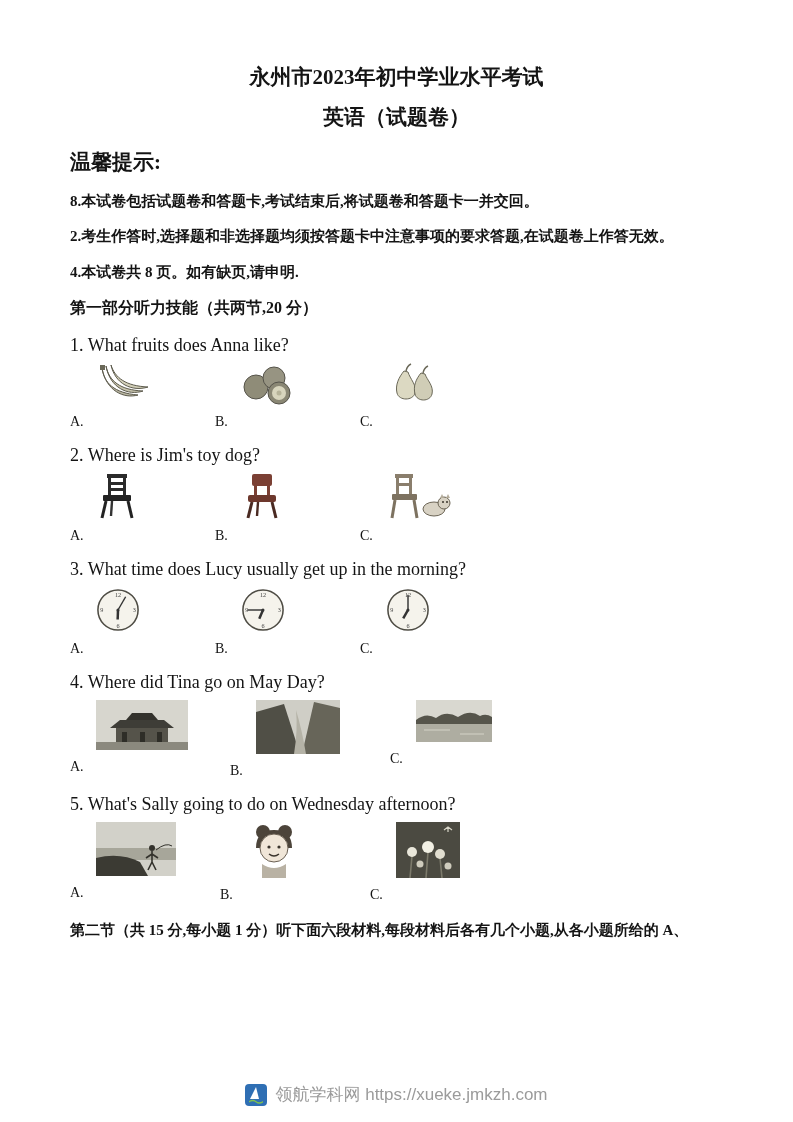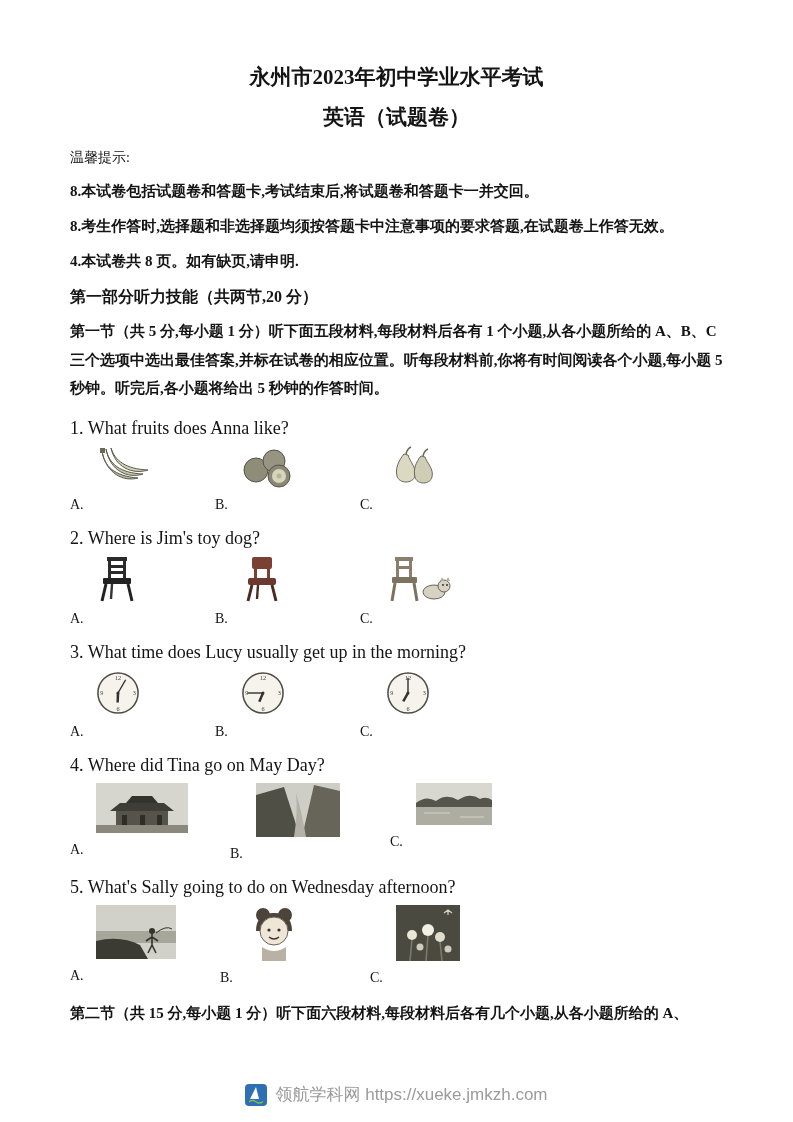--- a/index.html
+++ b/index.html
@@ -3,21 +3,21 @@
 <meta charset="utf-8">
 <style>
   html,body{margin:0;padding:0;background:#ffffff;}
   .page{
     width:793px;height:1122px;margin:10px auto;background:#ffffff;position:relative;
     font-family:"Liberation Serif","DejaVu Serif",serif;color:#141414;overflow:hidden;
   }
   .content{padding:54px 70px 0 70px;}
   .title{font-size:21px;font-weight:700;text-align:center;margin:0;line-height:1.3;}
   .subtitle{font-size:21px;font-weight:700;text-align:center;margin:13px 0 0;line-height:1.3;}
-  .notice-heading{font-size:14px;font-weight:400;margin:15px 0 0;line-height:1.5;}
+  .notice-heading{font-size:21px;font-weight:700;margin:15px 0 0;line-height:1.5;}
   .notice-item{font-size:15px;font-weight:700;margin:12px 0 0;line-height:1.55;}
   .part-heading{font-size:16px;font-weight:700;margin:12px 0 0;line-height:1.5;}
   .intro{font-size:15px;font-weight:700;margin:8px 0 0;line-height:1.9;}
   .q-text{font-size:18px;font-weight:400;margin:13px 0 0;line-height:1.35;}
   .opt-row{display:flex;margin-top:6px;}
   .opt-col{width:145px;}
   .opt-row.wide .opt-col{width:160px;}
   .opt-row.mid .opt-col{width:150px;}
   .img{margin-left:26px;display:block;}
   .opt-label{font-size:14px;margin-top:5px;}
@@ -32,25 +32,24 @@
 <body>
 
 <div class="page">
   <div class="content">
 
     <div class="title">永州市2023年初中学业水平考试</div>
     <div class="subtitle">英语（试题卷）</div>
 
     <div class="notice-heading">温馨提示:</div>
     <div class="notice-item">8.本试卷包括试题卷和答题卡,考试结束后,将试题卷和答题卡一并交回。</div>
-    <div class="notice-item">8.考生作答时,选择题和非选择题均须按答题卡中注意事项的要求答题,在试题卷上作答无效。</div>
+    <div class="notice-item">2.考生作答时,选择题和非选择题均须按答题卡中注意事项的要求答题,在试题卷上作答无效。</div>
     <div class="notice-item">4.本试卷共 8 页。如有缺页,请申明.</div>
 
     <div class="part-heading">第一部分听力技能（共两节,20 分）</div>
-    <div class="intro">第一节（共 5 分,每小题 1 分）听下面五段材料,每段材料后各有 1 个小题,从各小题所给的 A、B、C 三个选项中选出最佳答案,并标在试卷的相应位置。听每段材料前,你将有时间阅读各个小题,每小题 5 秒钟。听完后,各小题将给出 5 秒钟的作答时间。</div>
 
     <div>
       <div class="q-text">1. What fruits does Anna like?</div>
       <div class="opt-row">
         <div class="opt-col">
           <span class="img">
             <svg width="56" height="42" viewBox="0 0 56 42">
               <path d="M6 5 C8 20,18 30,42 32 C28 36,10 28,6 5 Z" fill="#b9b6a2" stroke="#5c5a4c" stroke-width="1"></path>
               <path d="M10 3 C13 18,24 27,47 28 C32 33,14 25,10 3 Z" fill="#c7c4ad" stroke="#5c5a4c" stroke-width="1"></path>
               <path d="M15 2 C19 15,30 23,52 24 C36 29,19 21,15 2 Z" fill="#d2cfb8" stroke="#5c5a4c" stroke-width="1"></path>

